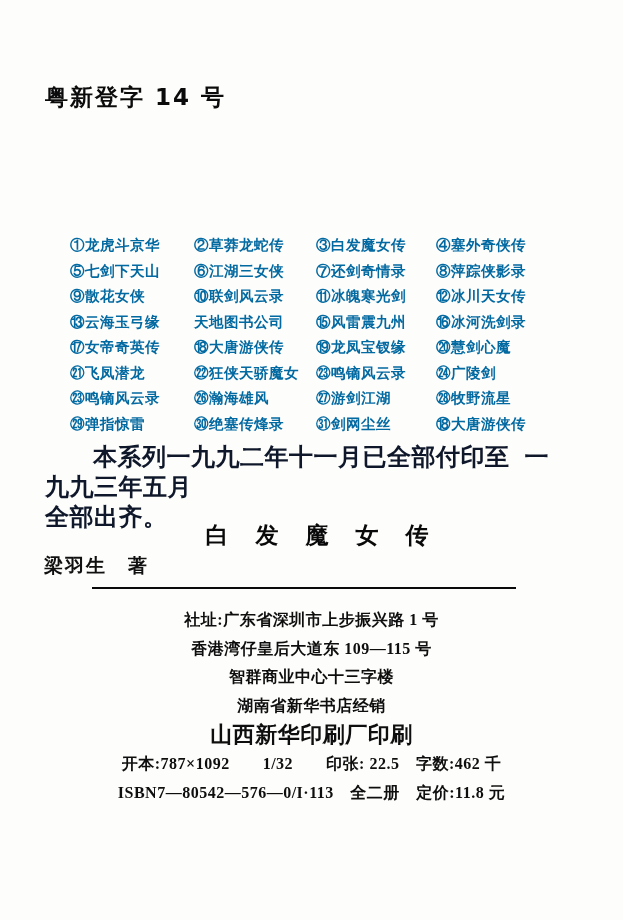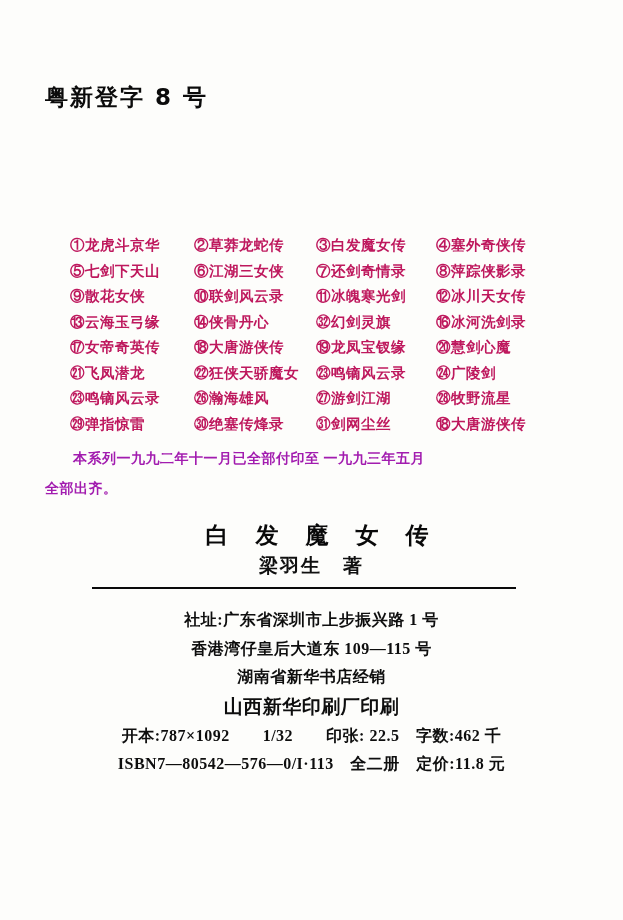--- a/index.html
+++ b/index.html
@@ -23,76 +23,75 @@
     text-align:center;
     font-family:"DejaVu Sans","Liberation Sans",sans-serif;
     font-weight:bold;font-size:17px;letter-spacing:1px;color:#0b0b0b;
   }
   .book-grid{
     position:absolute;left:70px;top:238px;width:500px;
     display:grid;
     grid-template-columns:124px 122px 120px 1fr;
     row-gap:11px;
     font-size:14.5px;font-weight:600;line-height:1;
-    letter-spacing:0.5px;color:#be185d;
+    letter-spacing:0.5px;color:#0369a1;
   }
   .bk{white-space:nowrap;}
   .series-note{
     position:absolute;left:45px;top:444px;width:522px;
-    font-size:14px;font-weight:600;line-height:30px;
-    color:#a21caf;letter-spacing:0.5px;
+    font-size:24px;font-weight:600;line-height:30px;
+    color:#0f172a;letter-spacing:0.5px;font-family:Liberation Mono, monospace;
   }
   .series-note .l1{text-indent:2em;}
   .book-title{
     position:absolute;left:0;right:0;top:520px;
     text-align:center;
     font-family:"DejaVu Sans","Liberation Sans",sans-serif;
     font-weight:bold;font-size:23px;letter-spacing:2px;color:#090909;margin-left:13px;
   }
   .book-author{
     position:absolute;left:0;right:0;top:553px;
-    text-align:center;
-    font-size:19px;font-weight:600;letter-spacing:2px;color:#101010;
+    font-size:19px;font-weight:600;letter-spacing:2px;color:#101010;padding-left:44px;
   }
   .rule{
     position:absolute;left:92px;top:587px;width:424px;height:0;
     border:none;border-top:2.5px solid #0a0a0a;margin:0;
   }
   .colophon{
     position:absolute;left:0;right:0;top:606px;
     text-align:center;
     font-size:16px;font-weight:600;line-height:28.5px;
     color:#0e0e0e;letter-spacing:0.5px;
   }
-  .colophon .big{font-size:19px;line-height:30px;}
+  .colophon .big{font-size:22px;line-height:30px;}
 </style>
 </head>
 <body>
 
 <div class="page">
 
-  <div class="reg-number">粤新登字 8 号</div>
+  <div class="reg-number">粤新登字 14 号</div>
 
 
   <div class="book-grid">
     <span class="bk">①龙虎斗京华</span>
     <span class="bk">②草莽龙蛇传</span>
     <span class="bk">③白发魔女传</span>
     <span class="bk">④塞外奇侠传</span>
     <span class="bk">⑤七剑下天山</span>
     <span class="bk">⑥江湖三女侠</span>
     <span class="bk">⑦还剑奇情录</span>
     <span class="bk">⑧萍踪侠影录</span>
     <span class="bk">⑨散花女侠</span>
     <span class="bk">⑩联剑风云录</span>
     <span class="bk">⑪冰魄寒光剑</span>
     <span class="bk">⑫冰川天女传</span>
     <span class="bk">⑬云海玉弓缘</span>
-    <span class="bk">⑭侠骨丹心</span>
-    <span class="bk">㉜幻剑灵旗</span>
+    <span class="bk">天地图书公司</span>
+    <span class="bk">⑮风雷震九州</span>
     <span class="bk">⑯冰河洗剑录</span>
     <span class="bk">⑰女帝奇英传</span>
     <span class="bk">⑱大唐游侠传</span>
     <span class="bk">⑲龙凤宝钗缘</span>
     <span class="bk">⑳慧剑心魔</span>
     <span class="bk">㉑飞凤潜龙</span>
     <span class="bk">㉒狂侠天骄魔女</span>
     <span class="bk">㉓鸣镝风云录</span>
     <span class="bk">㉔广陵剑</span>
     <span class="bk">㉓鸣镝风云录</span>
@@ -112,19 +111,20 @@
 
   <div class="book-title">白　发　魔　女　传</div>
 
   <div class="book-author">梁羽生　著</div>
 
   <hr class="rule">
 
   <div class="colophon">
     <div>社址:广东省深圳市上步振兴路 1 号</div>
     <div>香港湾仔皇后大道东 109—115 号</div>
+    <div>智群商业中心十三字楼</div>
     <div>湖南省新华书店经销</div>
     <div class="big">山西新华印刷厂印刷</div>
     <div>开本:787×1092　　1/32　　印张: 22.5　字数:462 千</div>
     <div>ISBN7—80542—576—0/I·113　全二册　定价:11.8 元</div>
   </div>
 
 </div>
 
 </body></html>

